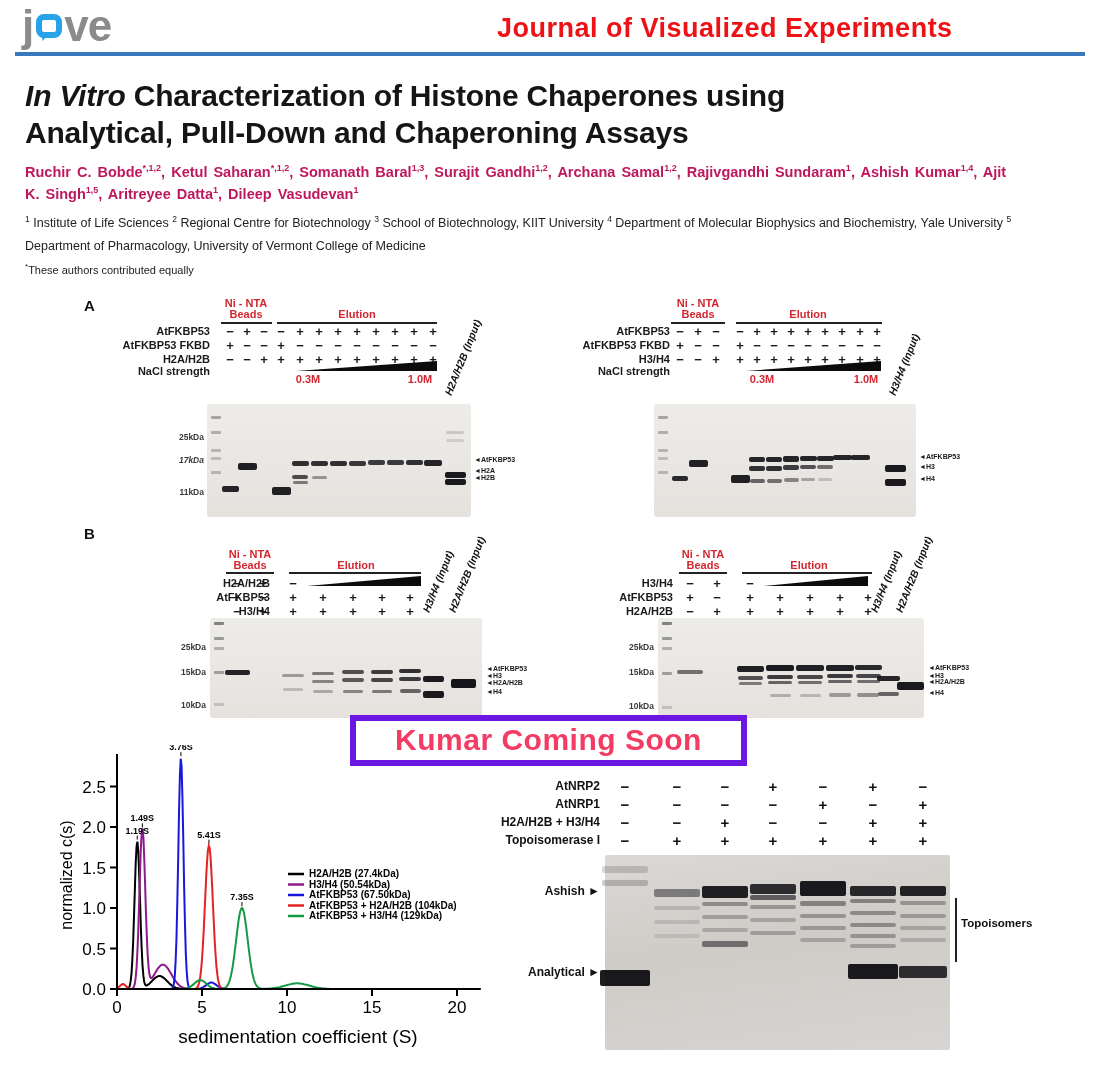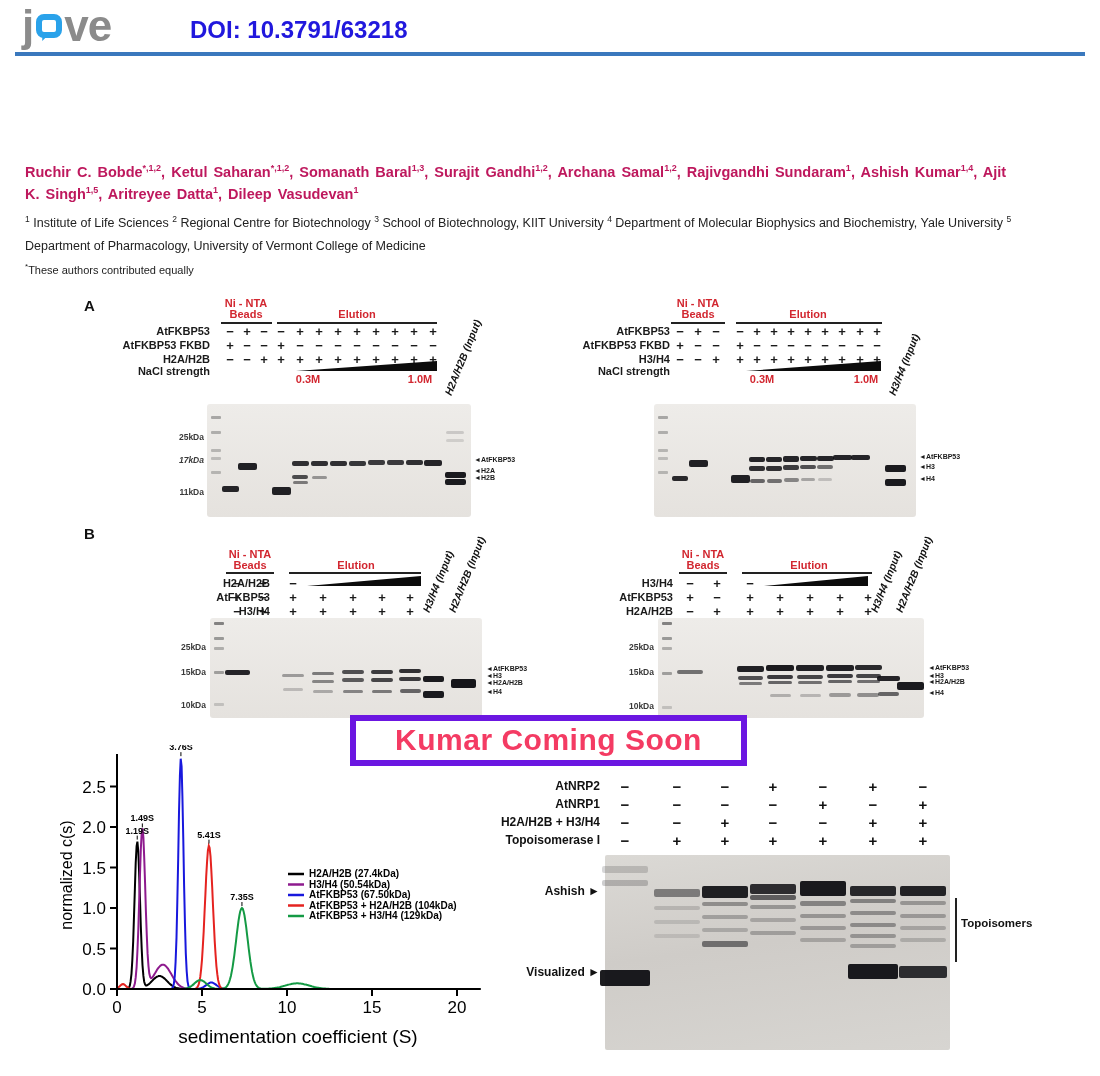--- a/index.html
+++ b/index.html
@@ -57,23 +57,27 @@
 
 <div id="page">
 
   <div class="logo">
     <span>j</span>
       <span class="bubble">
         <span class="bubble-tail"></span>
       </span>
       <span>ve</span>
   </div>
-  <div class="doi" style="color: rgb(33, 24, 221);">DOI: 10.3791/63218</div>
+  <div class="journal" style="color: rgb(238, 18, 22);">Journal of Visualized Experiments</div>
   <div class="rule" style="background: rgb(58, 120, 189);"></div>
 
+  <div class="title">
+    <div><span class="it">In Vitro</span><span> Characterization of Histone Chaperones using</span></div>
+    <div>Analytical, Pull-Down and Chaperoning Assays</div>
+  </div>
 
   <div id="authors"><span>Ruchir C. Bobde</span><sup>*,1,2</sup>, <span>Ketul Saharan</span><sup>*,1,2</sup>, <span>Somanath Baral</span><sup>1,3</sup>, <span>Surajit Gandhi</span><sup>1,2</sup>, <span>Archana Samal</span><sup>1,2</sup>, <span>Rajivgandhi Sundaram</span><sup>1</sup>, <span>Ashish Kumar</span><sup>1,4</sup>, <span>Ajit K. Singh</span><sup>1,5</sup>, <span>Aritreyee Datta</span><sup>1</sup>, <span>Dileep Vasudevan</span><sup>1</sup></div>
   <div id="affils"><sup>1</sup> Institute of Life Sciences <sup>2</sup> Regional Centre for Biotechnology <sup>3</sup> School of Biotechnology, KIIT University <sup>4</sup> Department of Molecular Biophysics and Biochemistry, Yale University <sup>5</sup> Department of Pharmacology, University of Vermont College of Medicine </div>
   <div id="contrib"><sup>*</sup>These authors contributed equally</div>
 
   <div id="figs">
     <div class="panel-label" style="left:84px;top:297px">A</div>
     <div class="panel-label" style="left:84px;top:525px">B</div>
     <div id="banner" style="color: rgb(244, 59, 99); border-color: rgb(107, 22, 225);">Kumar Coming Soon</div>
     <svg id="chart" width="460" height="331" viewBox="0 0 460 331">
@@ -473,17 +477,17 @@
       <div class="band abs" style="left: 850px; top: 934px; width: 46px; height: 4px; opacity: 0.3;"></div>
       <div class="band abs" style="left: 850px; top: 944px; width: 46px; height: 4px; opacity: 0.25;"></div>
       <div class="band abs" style="left: 848px; top: 964px; width: 50px; height: 15px; opacity: 0.95;"></div>
       <div class="band abs" style="left: 900px; top: 886px; width: 46px; height: 10px; opacity: 0.9;"></div>
       <div class="band abs" style="left: 900px; top: 901px; width: 46px; height: 4px; opacity: 0.3;"></div>
       <div class="band abs" style="left: 900px; top: 914px; width: 46px; height: 4px; opacity: 0.28;"></div>
       <div class="band abs" style="left: 900px; top: 926px; width: 46px; height: 4px; opacity: 0.22;"></div>
       <div class="band abs" style="left: 900px; top: 938px; width: 46px; height: 4px; opacity: 0.18;"></div>
       <div class="band abs" style="left: 899px; top: 966px; width: 48px; height: 12px; opacity: 0.85;"></div>
       <div class="side-label abs" style="left: 430px; top: 884px; width: 170px;">Ashish ►</div>
-      <div class="side-label abs" style="left: 430px; top: 965px; width: 170px;">Visualized ►</div>
+      <div class="side-label abs" style="left: 430px; top: 965px; width: 170px;">Analytical ►</div>
       <div class="bracket abs" style="left: 955px; top: 898px; height: 64px;"></div>
       <div class="topo-right-label abs" style="left: 961px; top: 917px;">Topoisomers</div>
     </div>
 </div>
 
 </body></html>

